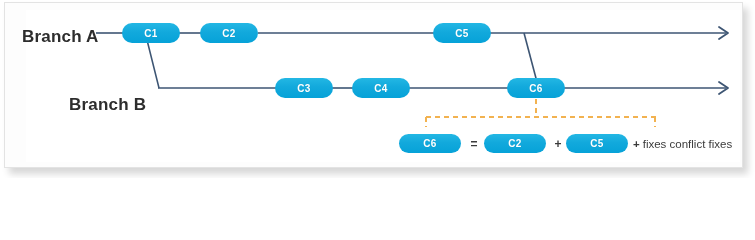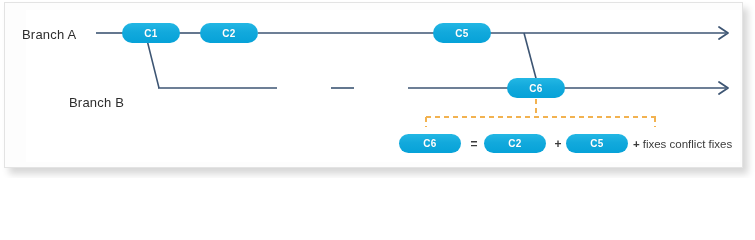--- a/index.html
+++ b/index.html
@@ -49,22 +49,22 @@
   svg.wires {
     position: absolute;
     left: 0;
     top: 0;
     width: 755px;
     height: 178px;
     overflow: visible;
   }
   .branch-label {
     position: absolute;
-    font-size: 13px;
-    font-weight: normal;
+    font-size: 17px;
+    font-weight: bold;
     color: #2d2d2d;
     letter-spacing: .2px;
     white-space: nowrap;
   }
   .commit {
     position: absolute;
     width: 58px;
     height: 20px;
     border-radius: 11px;
     background: linear-gradient(to bottom, #23b7e4 0%, #12a9dc 45%, #06a2d8 100%);
@@ -147,20 +147,22 @@
       </g>
     </svg>
 
     <div class="branch-label" style="left:22px; top:27px;">Branch A</div>
     <div class="branch-label" style="left:22px; top:95px;padding-left:47px;">Branch B</div>
 
     <div class="commit" style="left:122px; top:23px;">C1</div>
     <div class="commit" style="left:200px; top:23px;">C2</div>
     <div class="commit" style="left:433px; top:23px;">C5</div>
 
+    <div class="commit" style="left:275px; top:78px;">C3</div>
+    <div class="commit" style="left:352px; top:78px;">C4</div>
     <div class="commit" style="left:507px; top:78px;">C6</div>
 
     <div class="commit small" style="left:399px; top:134px;">C6</div>
     <div class="eq-op" style="left:467px; top:134px; width:14px;">=</div>
     <div class="commit small" style="left:484px; top:134px;">C2</div>
     <div class="eq-op" style="left:551px; top:134px; width:14px;">+</div>
     <div class="commit small" style="left:566px; top:134px;">C5</div>
     <div class="eq-note" style="left:633px; top:134px;">
       <b>+</b>
       <span>fixes conflict fixes</span>

